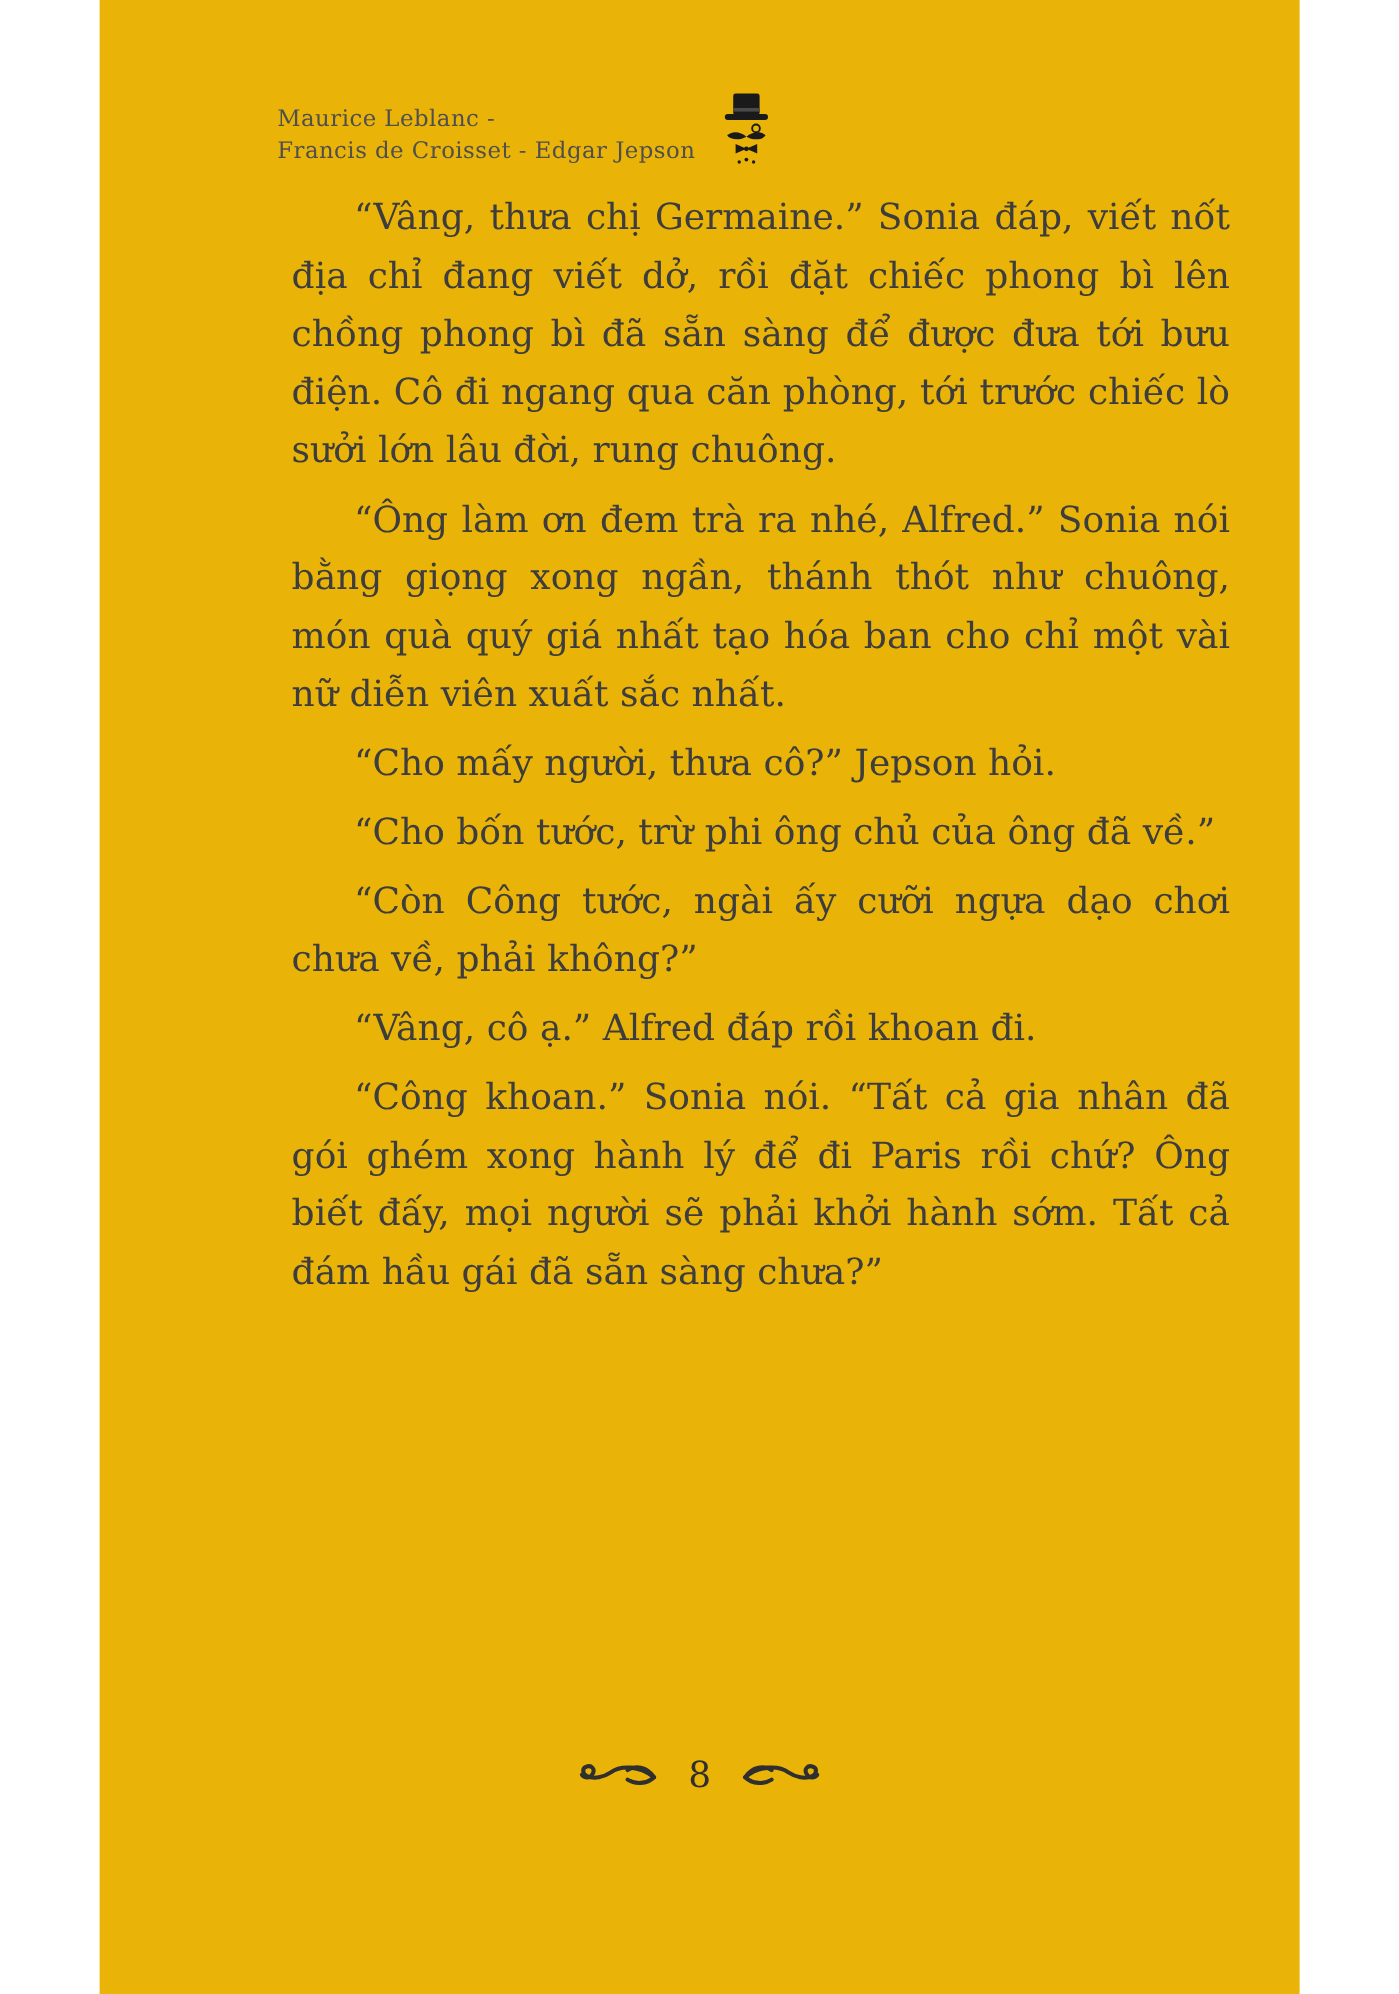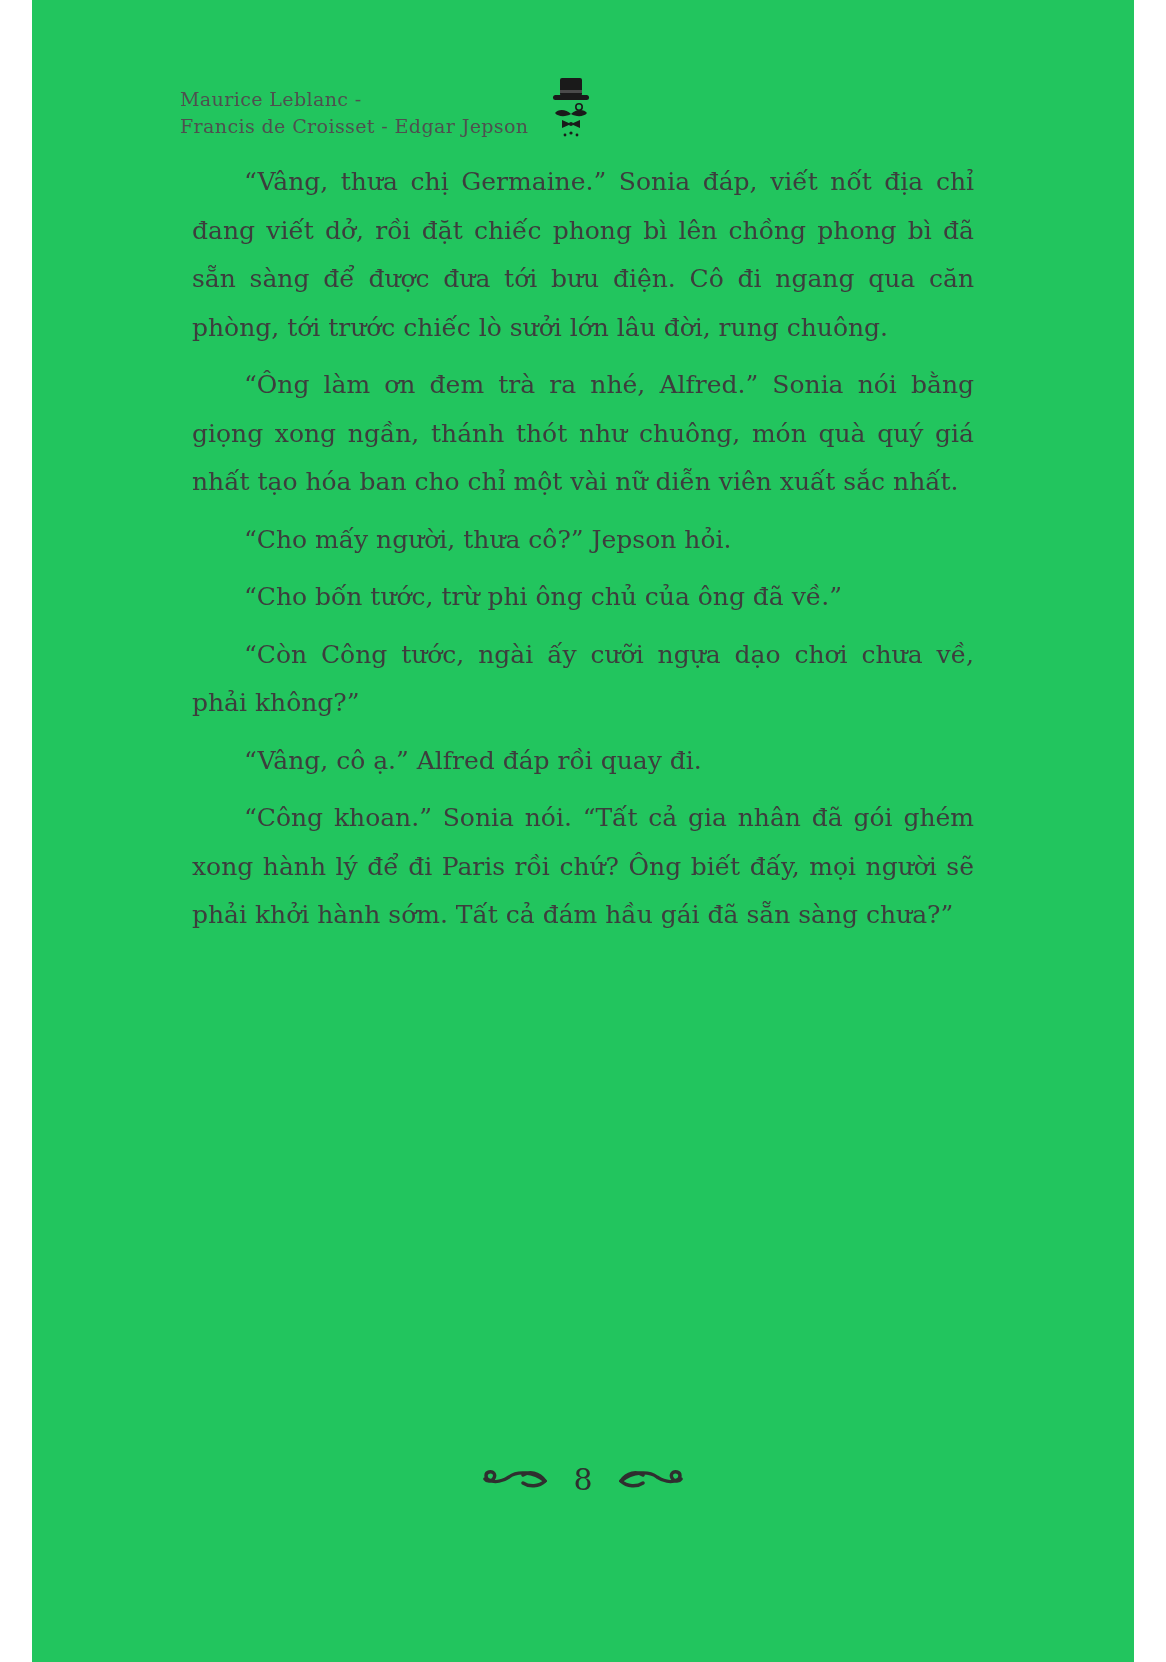--- a/index.html
+++ b/index.html
@@ -2,24 +2,24 @@
 <html><head>
 <meta charset="utf-8">
 <style>
   html, body {
     margin: 0;
     padding: 0;
     background: #ffffff;
   }
   .page {
     position: relative;
-    width: 1102px;
+    width: 1000px;
     height: 1662px;
     margin: 0 auto;
-    background: #22c55e;
+    background: #eab308;
     font-family: "DejaVu Serif", "Liberation Serif", serif;
     overflow: hidden;
   }
   .header {
     position: absolute;
     top: 86px;
     left: 148px;
     right: 148px;
     display: flex;
     align-items: flex-start;
@@ -40,21 +40,21 @@
   }
   .body-text {
     position: absolute;
     top: 158px;
     left: 160px;
     width: 782px;
     color: #3d3d3d;
   }
   .body-text p {
     margin: 0 0 9px 0;
-    font-size: 25px;
+    font-size: 30px;
     line-height: 48.5px;
     text-align: justify;
     text-indent: 52px;
     color: #3d3d3d;
   }
   .footer {
     position: absolute;
     left: 0;
     right: 0;
     top: 1462px;
@@ -111,21 +111,21 @@
       </svg>
     </div>
   </div>
 
   <main class="body-text">
   <p>“Vâng, thưa chị Germaine.” Sonia đáp, viết nốt địa chỉ đang viết dở, rồi đặt chiếc phong bì lên chồng phong bì đã sẵn sàng để được đưa tới bưu điện. Cô đi ngang qua căn phòng, tới trước chiếc lò sưởi lớn lâu đời, rung chuông.</p>
       <p>“Ông làm ơn đem trà ra nhé, Alfred.” Sonia nói bằng giọng xong ngần, thánh thót như chuông, món quà quý giá nhất tạo hóa ban cho chỉ một vài nữ diễn viên xuất sắc nhất.</p>
       <p>“Cho mấy người, thưa cô?” Jepson hỏi.</p>
       <p>“Cho bốn tước, trừ phi ông chủ của ông đã về.”</p>
       <p>“Còn Công tước, ngài ấy cưỡi ngựa dạo chơi chưa về, phải không?”</p>
-      <p>“Vâng, cô ạ.” Alfred đáp rồi quay đi.</p>
+      <p>“Vâng, cô ạ.” Alfred đáp rồi khoan đi.</p>
       <p>“Công khoan.” Sonia nói. “Tất cả gia nhân đã gói ghém xong hành lý để đi Paris rồi chứ? Ông biết đấy, mọi người sẽ phải khởi hành sớm. Tất cả đám hầu gái đã sẵn sàng chưa?”</p>
     </main>
 
   <div class="footer">
     <span class="flourish">
       <svg viewBox="0 0 64 26" width="64" height="26" aria-hidden="true">
         <path d="M62 14 C50 4 34 4 26 10 C20 14 12 16 6 13 C2 11 2 6 6 5 C10 4 13 7 11 11 C9 15 4 15 2 12" fill="none" stroke="#2f2f2f" stroke-width="3.4" stroke-linecap="round"></path>
         <path d="M40 8 C46 4 56 5 62 14 C56 20 46 20 40 16" fill="none" stroke="#2f2f2f" stroke-width="3.4" stroke-linecap="round"></path>
       </svg>
     </span>

